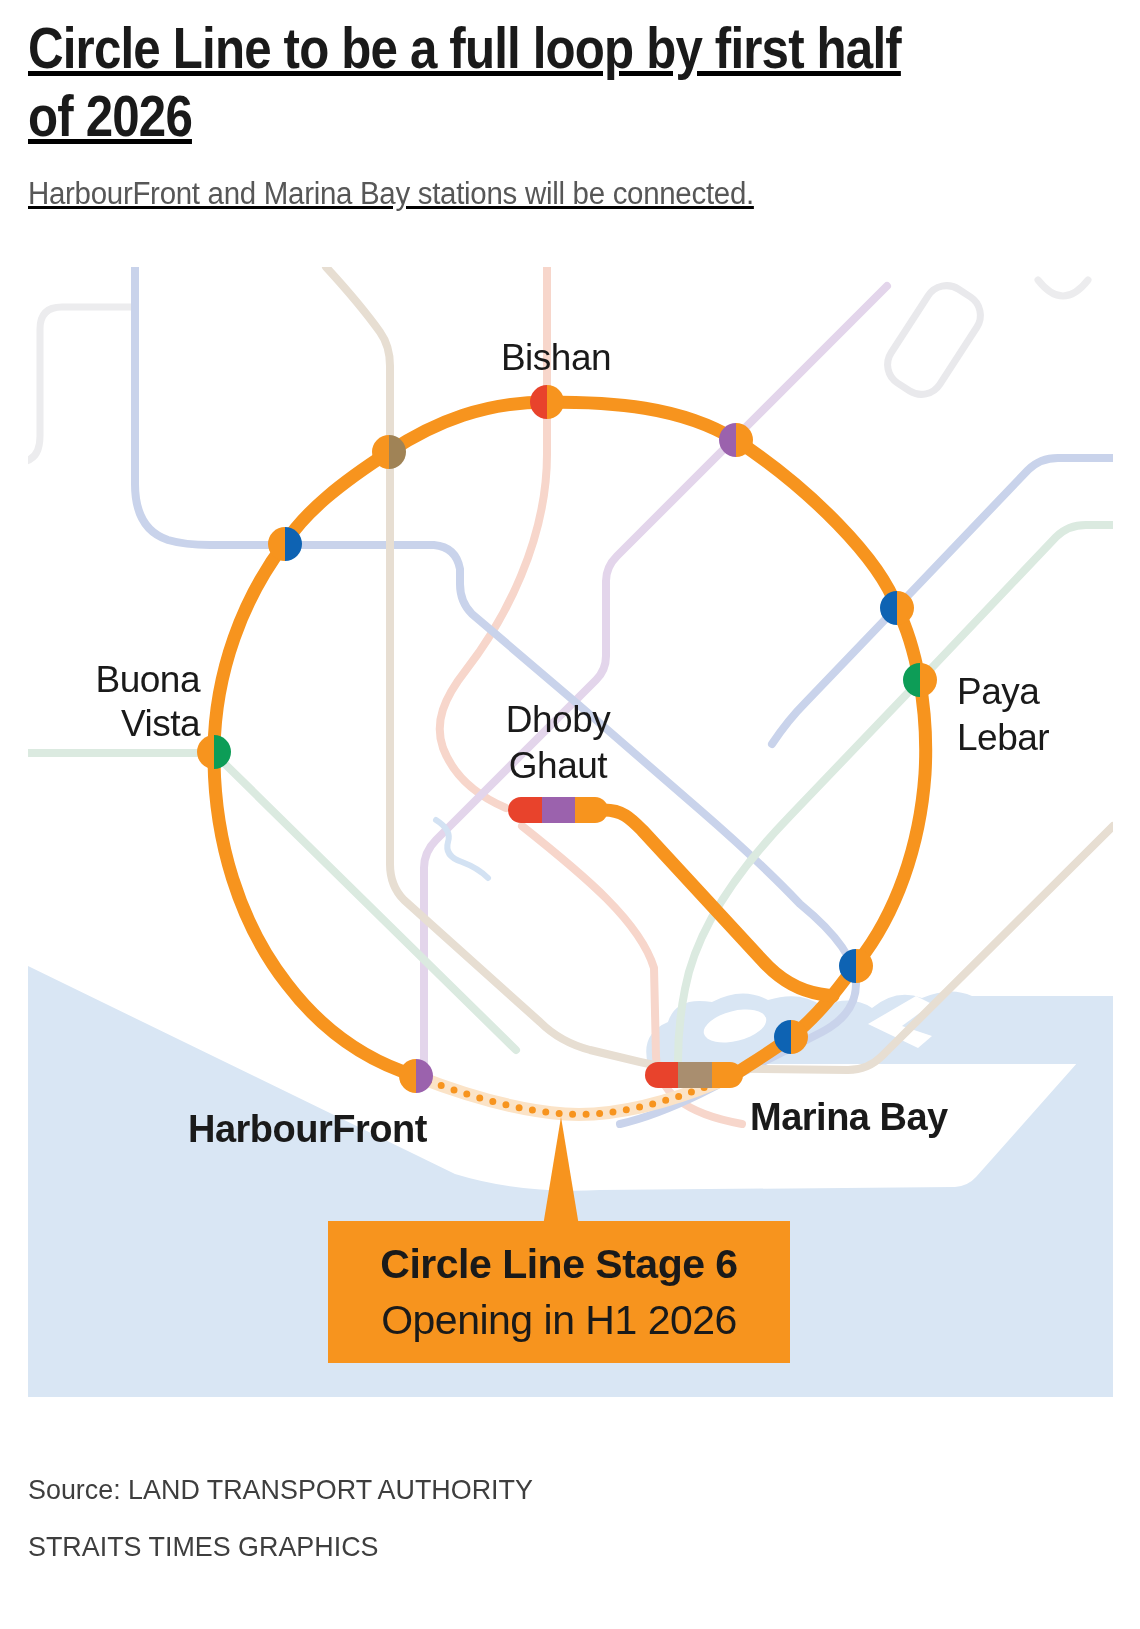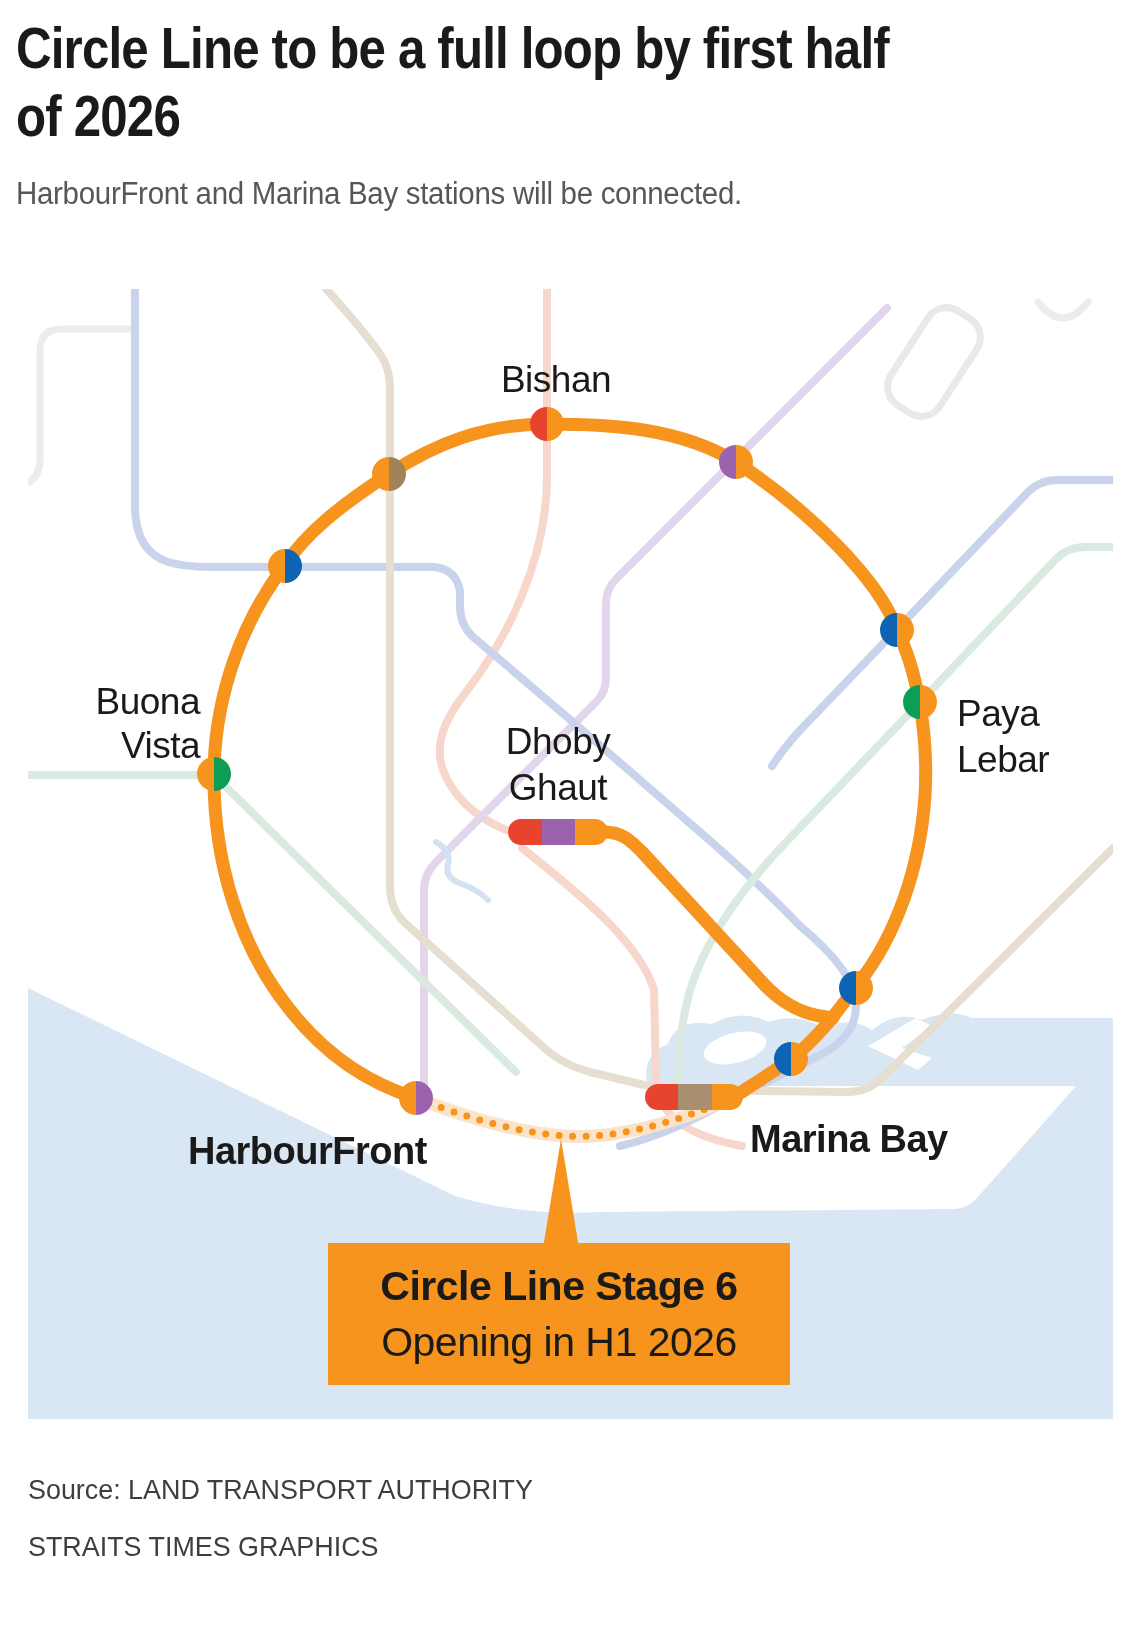--- a/index.html
+++ b/index.html
@@ -1,22 +1,22 @@
 <!DOCTYPE html>
 <html style="--orange: #F7941E; --red: #E8432C; --purple: #9B62AD; --blue: #0E63B3; --green: #0D9D57; --brown: #A08356; --tan: #A98E6F; --water: #D9E6F4; --heading: #1A1A1A; --subtxt: #575757; --srctxt: #3E3E3E;"><head>
 <meta charset="utf-8">
 <style>
   html,body{margin:0;padding:0;background:#ffffff;}
   body{width:1140px;height:1629px;position:relative;font-family:"Liberation Sans",sans-serif;overflow:hidden;}
-  .hdr{position:absolute;left:16px;top:14px;width:1100px;}
+  .hdr{position:absolute;left:28px;top:14px;width:1100px;text-decoration:underline;}
   h1{margin:0;font-size:58px;line-height:68px;font-weight:bold;color:var(--heading,#1a1a1a);
      letter-spacing:-1px;transform:scaleX(0.85);transform-origin:left top;white-space:nowrap;}
   .subtitle{margin-top:26px;font-size:31px;color:var(--subtxt,#575757);letter-spacing:-0.3px;
      transform:scaleX(0.95);transform-origin:left top;white-space:nowrap;}
-  .mapwrap{position:absolute;left:0;top:276px;width:980px;height:1143px;}
+  .mapwrap{position:absolute;left:0;top:254px;width:980px;height:1143px;}
   .srcblock{position:absolute;left:28px;top:1474px;color:var(--srctxt,#3e3e3e);font-size:28px;
      transform:scaleX(0.96);transform-origin:left top;}
   .srcblock div{margin-bottom:25px;white-space:nowrap;}
 
   
   .faint{fill:none;stroke-linecap:round;stroke-linejoin:round;}
   .ns-pale{stroke:#f7d6cb;stroke-width:8;}
   .ne-pale{stroke:#e3d5eb;stroke-width:8;}
   .dt-pale{stroke:#c9d3eb;stroke-width:8;}
   .ew-pale{stroke:#dbeae0;stroke-width:8;}

